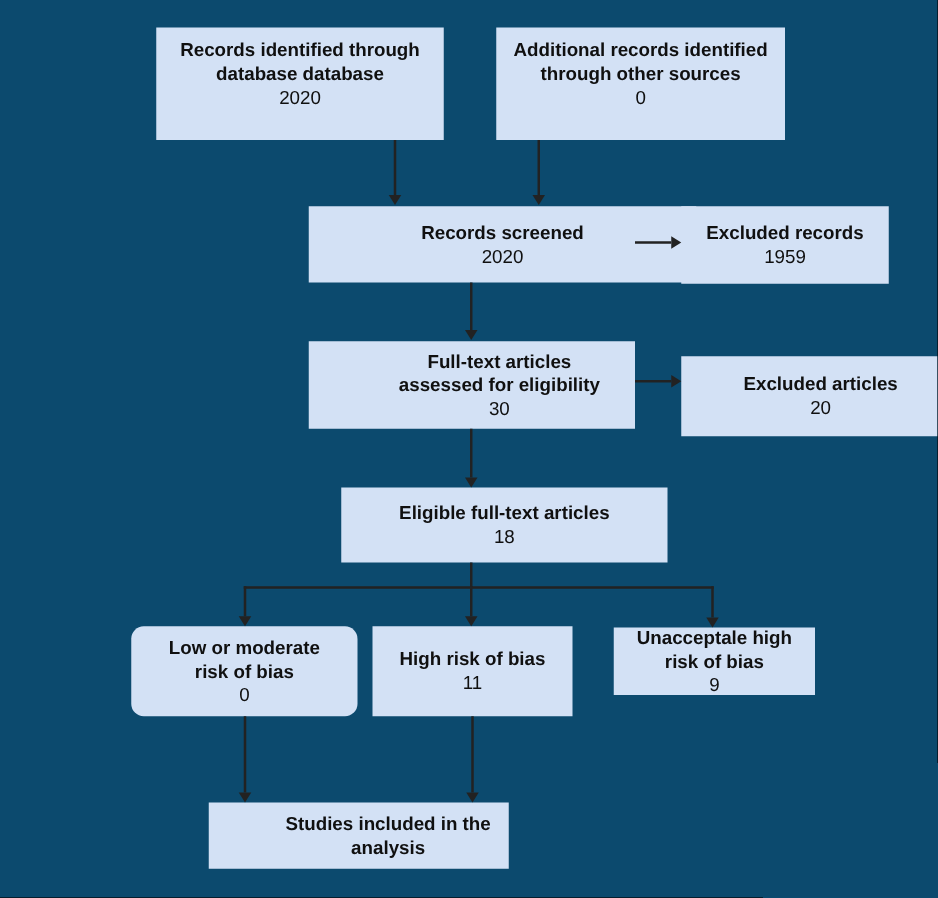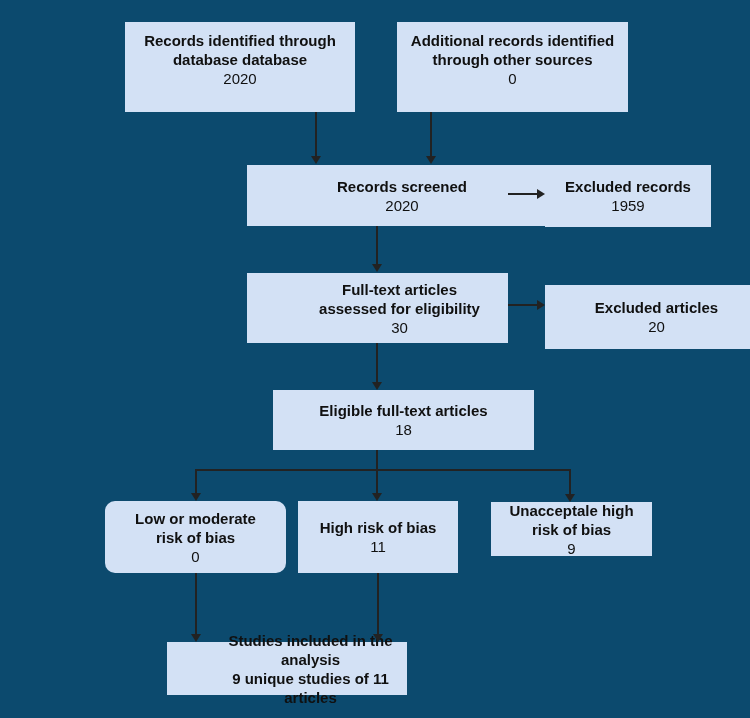--- a/index.html
+++ b/index.html
@@ -105,21 +105,20 @@
     <span class="value">11</span>
   </div>
   <div class="box" id="box-unacceptable">
     <span>Unacceptale high</span>
     <span>risk of bias</span>
     <span class="value">9</span>
   </div>
 
   <div class="box" id="box-studies-included">
     <span>Studies included in the analysis</span>
-    <span>9 unique studies of 11 articles</span>
   </div>
 
   <div class="line vline" style="left:315px;top:112px;height:44px;"></div>
   <div class="arrow-down" style="left:311px;top:156px;"></div>
 
   <div class="line vline" style="left:430px;top:112px;height:44px;"></div>
   <div class="arrow-down" style="left:426px;top:156px;"></div>
 
   <div class="line hline" style="left:508px;top:193px;width:29px;"></div>
   <div class="arrow-right" style="left:537px;top:189px;"></div>

